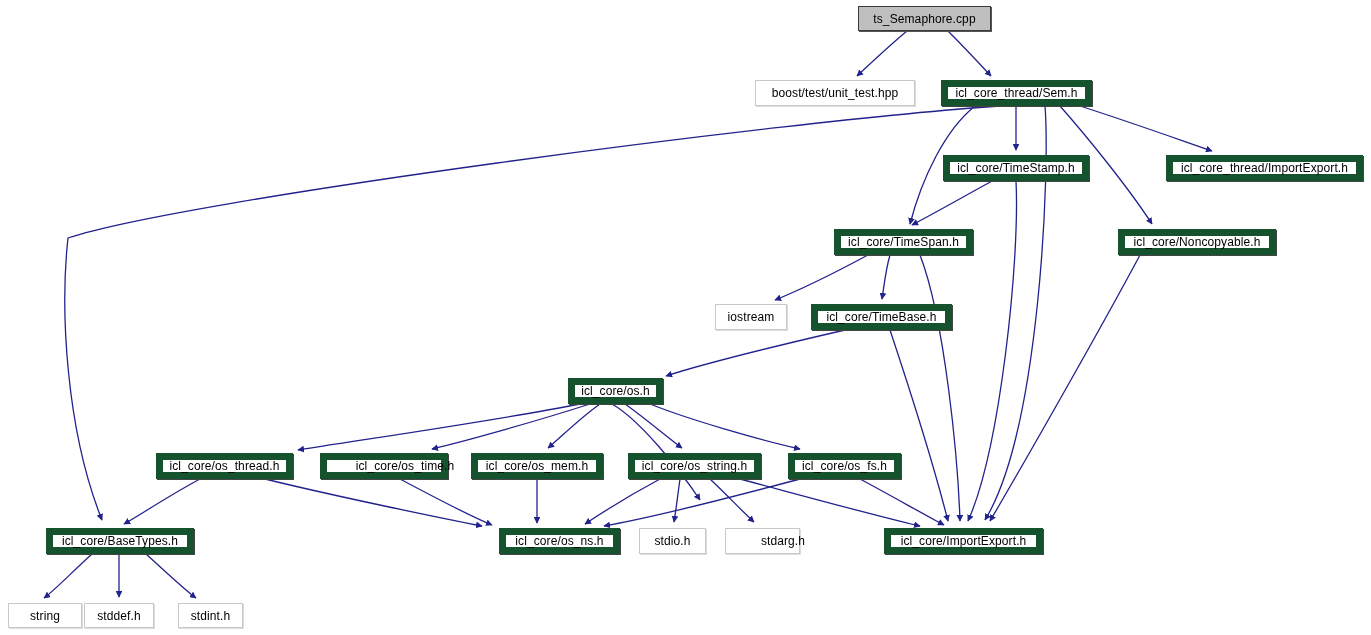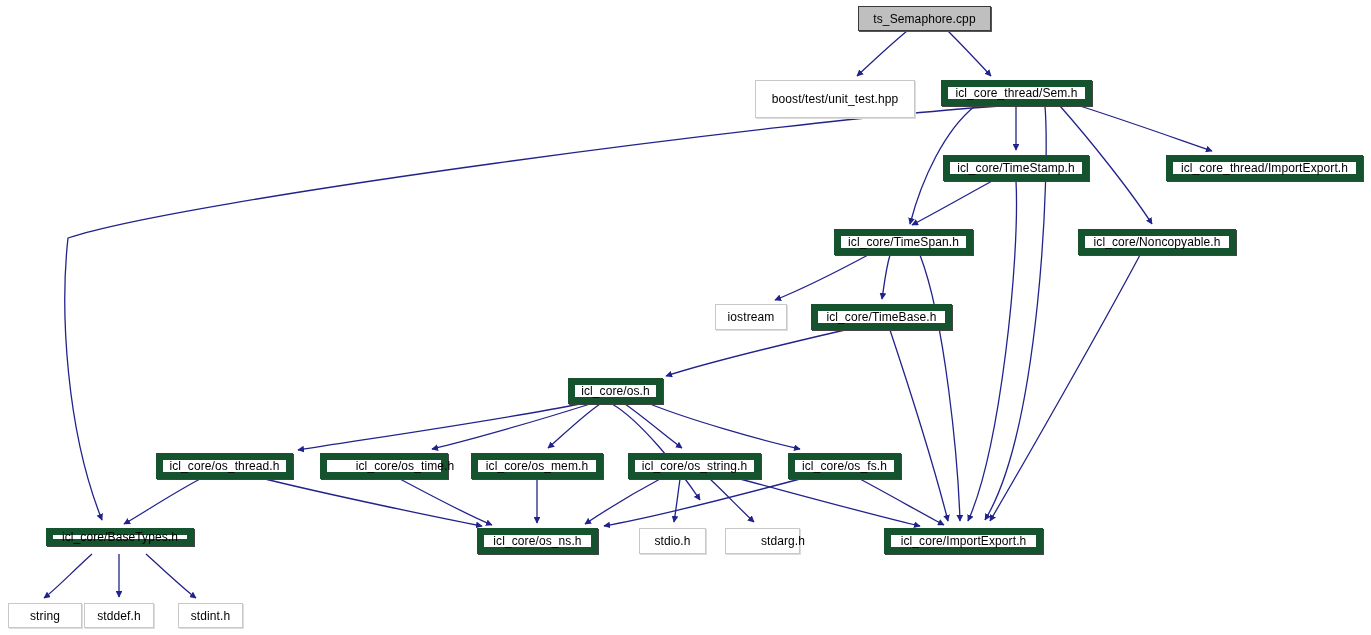--- a/index.html
+++ b/index.html
@@ -62,36 +62,36 @@
         <path d="M 1140,255 C 1100,330 1020,470 990,521" marker-end="url(#arrow)" stroke="#22228c"></path>
         <path d="M 92,554 C 72,572 55,590 44,598" marker-end="url(#arrow)" stroke="#22228c"></path>
         <path d="M 119,554 C 119,570 119,587 119,597" marker-end="url(#arrow)" stroke="#22228c"></path>
         <path d="M 146,554 C 166,572 185,590 196,598" marker-end="url(#arrow)" stroke="#22228c"></path>
       </g>
   </svg>
   <div id="node-layer">
       <div class="node n-root" style="left: 858px; top: 6px; width: 133px; height: 25px;">
         <span class="lbl">ts_Semaphore.cpp</span>
       </div>
-      <div class="node n-ext" style="left: 755px; top: 80px; width: 160px; height: 38px;">
+      <div class="node n-ext" style="left: 755px; top: 80px; width: 160px; height: 26px;">
         <span class="lbl">boost/test/unit_test.hpp</span>
       </div>
       <div class="node n-normal" style="left: 941px; top: 80px; width: 151px; height: 26px;">
         <span class="lbl">icl_core_thread/Sem.h</span>
       </div>
       <div class="node n-normal" style="left: 943px; top: 155px; width: 146px; height: 26px;">
         <span class="lbl">icl_core/TimeStamp.h</span>
       </div>
       <div class="node n-normal" style="left: 1166px; top: 155px; width: 197px; height: 26px;">
         <span class="lbl">icl_core_thread/ImportExport.h</span>
       </div>
       <div class="node n-normal" style="left: 834px; top: 229px; width: 139px; height: 26px;">
         <span class="lbl">icl_core/TimeSpan.h</span>
       </div>
-      <div class="node n-normal" style="left: 1078px; top: 229px; width: 158px; height: 26px;">
+      <div class="node n-normal" style="left: 1118px; top: 229px; width: 158px; height: 26px;">
         <span class="lbl">icl_core/Noncopyable.h</span>
       </div>
       <div class="node n-ext" style="left: 715px; top: 304px; width: 72px; height: 26px;">
         <span class="lbl">iostream</span>
       </div>
       <div class="node n-normal" style="left: 811px; top: 304px; width: 141px; height: 26px;">
         <span class="lbl">icl_core/TimeBase.h</span>
       </div>
       <div class="node n-normal" style="left: 568px; top: 378px; width: 95px; height: 26px;">
         <span class="lbl">icl_core/os.h</span>
@@ -104,24 +104,24 @@
       </div>
       <div class="node n-normal" style="left: 471px; top: 453px; width: 132px; height: 26px;">
         <span class="lbl">icl_core/os_mem.h</span>
       </div>
       <div class="node n-normal" style="left: 628px; top: 453px; width: 133px; height: 26px;">
         <span class="lbl">icl_core/os_string.h</span>
       </div>
       <div class="node n-normal" style="left: 788px; top: 453px; width: 113px; height: 26px;">
         <span class="lbl">icl_core/os_fs.h</span>
       </div>
-      <div class="node n-normal" style="left: 46px; top: 528px; width: 148px; height: 18px;">
+      <div class="node n-normal" style="left: 46px; top: 528px; width: 148px; height: 26px;">
         <span class="lbl">icl_core/BaseTypes.h</span>
       </div>
-      <div class="node n-normal" style="left: 477px; top: 528px; width: 121px; height: 26px;">
+      <div class="node n-normal" style="left: 499px; top: 528px; width: 121px; height: 26px;">
         <span class="lbl">icl_core/os_ns.h</span>
       </div>
       <div class="node n-ext" style="left: 639px; top: 528px; width: 67px; height: 26px;">
         <span class="lbl">stdio.h</span>
       </div>
       <div class="node n-ext" style="left: 725px; top: 528px; width: 75px; height: 26px; padding-left: 41px;">
         <span class="lbl">stdarg.h</span>
       </div>
       <div class="node n-normal" style="left: 884px; top: 528px; width: 159px; height: 26px;">
         <span class="lbl">icl_core/ImportExport.h</span>

